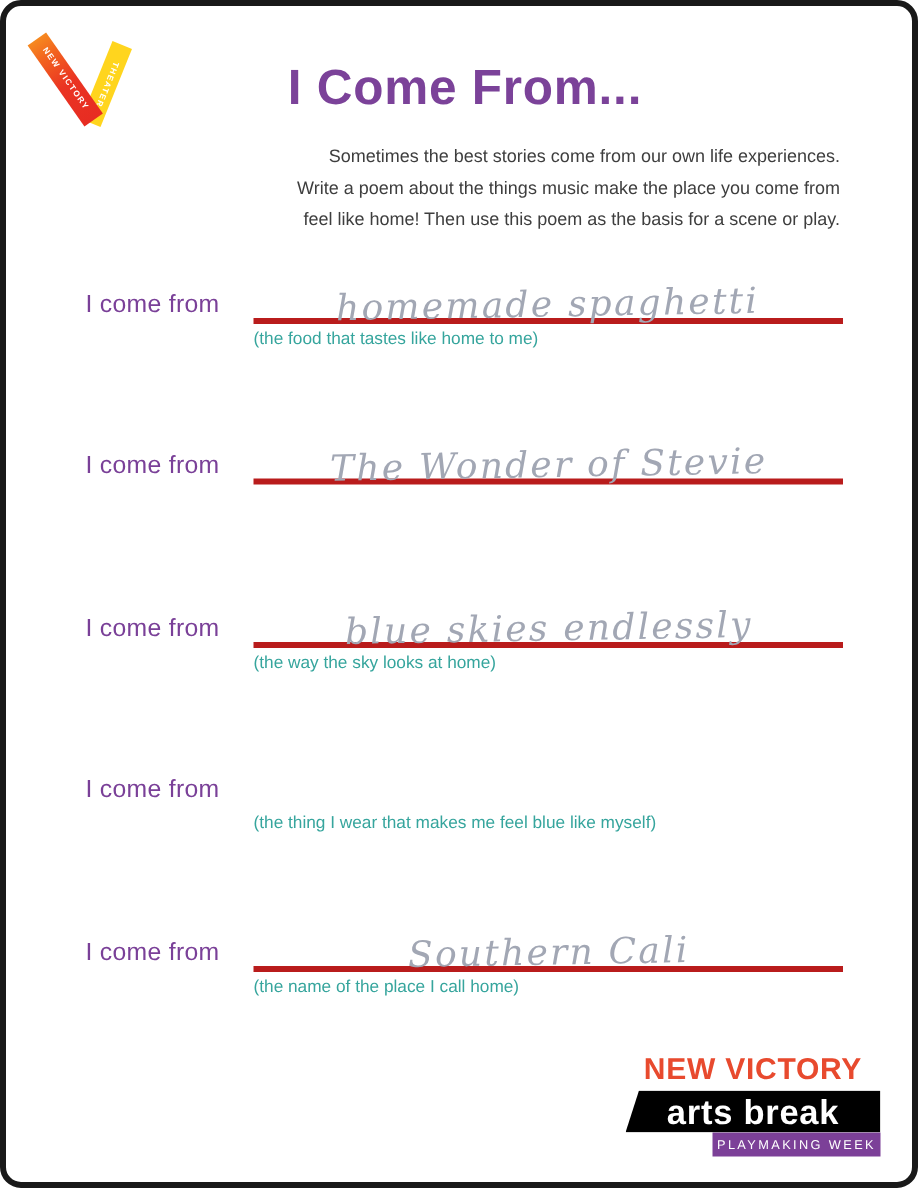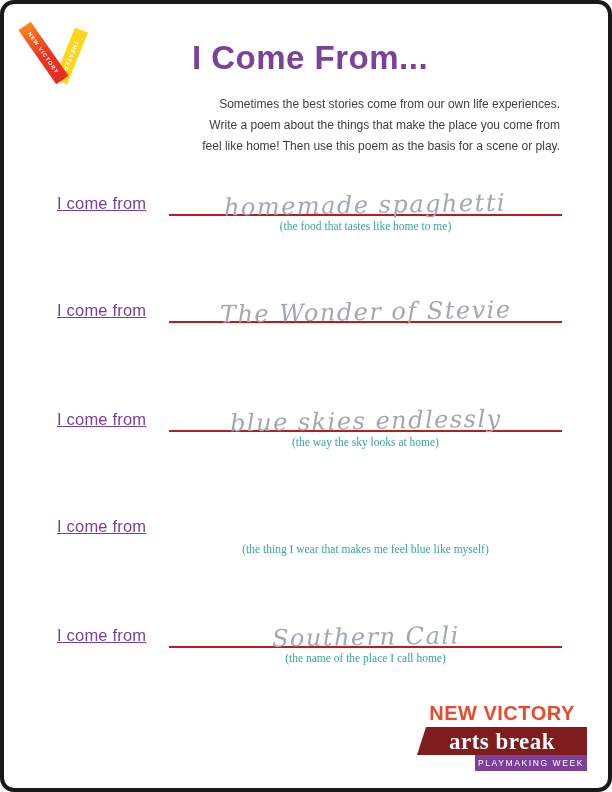--- a/index.html
+++ b/index.html
@@ -40,47 +40,47 @@
     position:absolute; top:90px; left:56px; width:500px; text-align:right;
     font-size:12px; line-height:21px; color:#3E3E3E;
   }
 
   
   .row { position:absolute; left:0; width:612px; height:44px; }
   .row.r0 { top:168px; } .row.r1 { top:275px; } .row.r2 { top:384px; }
   .row.r3 { top:491px; } .row.r4 { top:600px; }
   .lbl {
     position:absolute; left:53px; bottom:3px;
-    font-size:16.5px; color:#7A4098; letter-spacing:0.2px;text-decoration:underline;
+    font-size:16.5px; color:#7A4098; letter-spacing:0.2px;
   }
   .entry {
     position:absolute; left:165px; width:393px; height:100%;
-    border-bottom:2px solid #b91c1c;
+    border-bottom:4px solid #b91c1c;
     display:flex; justify-content:center; align-items:flex-end;
   }
   .hand {
     font-family:"DejaVu Serif", serif; font-style:italic;
     font-size:24px; line-height:1; color:#A2A7B4; letter-spacing:1.5px;
     transform:translateY(3px) rotate(-1deg); white-space:nowrap;
   }
   .cap {
     position:absolute; left:165px; top:calc(100% + 4px); width:393px;
-    text-align:center; font-size:11.5px; color:#36A59D;font-family:Liberation Serif, serif;
+    text-align:left; font-size:11.5px; color:#36A59D;
   }
 
   
   .footer-logo { position:absolute; right:21px; bottom:17px; width:170px; }
   .fl-brand {
     text-align:center; font-size:20px; font-weight:800; color:#E84A2E;
     letter-spacing:0.5px; white-space:nowrap; margin-bottom:2px;
   }
   .fl-band {
-    width:170px; height:28px; background:#7f1d1d;
+    width:170px; height:28px; background:#000000;
     clip-path:polygon(9px 0, 100% 0, 100% 100%, 0 100%);
-    display:flex; align-items:center; justify-content:center;font-family:Liberation Serif, serif;
+    display:flex; align-items:center; justify-content:center;
   }
   .fl-band span {
     font-size:23px; font-weight:800; color:#ffffff; letter-spacing:0.5px; line-height:1;
   }
   .fl-week {
     width:112px; height:16px; background:#7C4098; margin-left:auto;
     display:flex; align-items:center; justify-content:center;
   }
   .fl-week span {
     font-size:8.5px; font-weight:normal; color:#ffffff; letter-spacing:1.6px; white-space:nowrap;
@@ -96,21 +96,21 @@
       <span>NEW VICTORY</span>
     </div>
     <div class="ribbon yellow">
       <span>THEATER</span>
     </div>
   </div>
 
   <h1 class="title">I Come From...</h1>
   <p class="intro">
     <span>Sometimes the best stories come from our own life experiences.</span><br>
-    <span>Write a poem about the things that make the place you come from</span><br>
+    <span>Write a poem about the things music make the place you come from</span><br>
     <span>feel like home! Then use this poem as the basis for a scene or play.</span>
   </p>
 
   <div class="row r0">
     <span class="lbl">I come from</span>
     <div class="entry">
       <span class="hand">homemade spaghetti</span>
     </div>
     <div class="cap">(the food that tastes like home to me)</div>
   </div>

